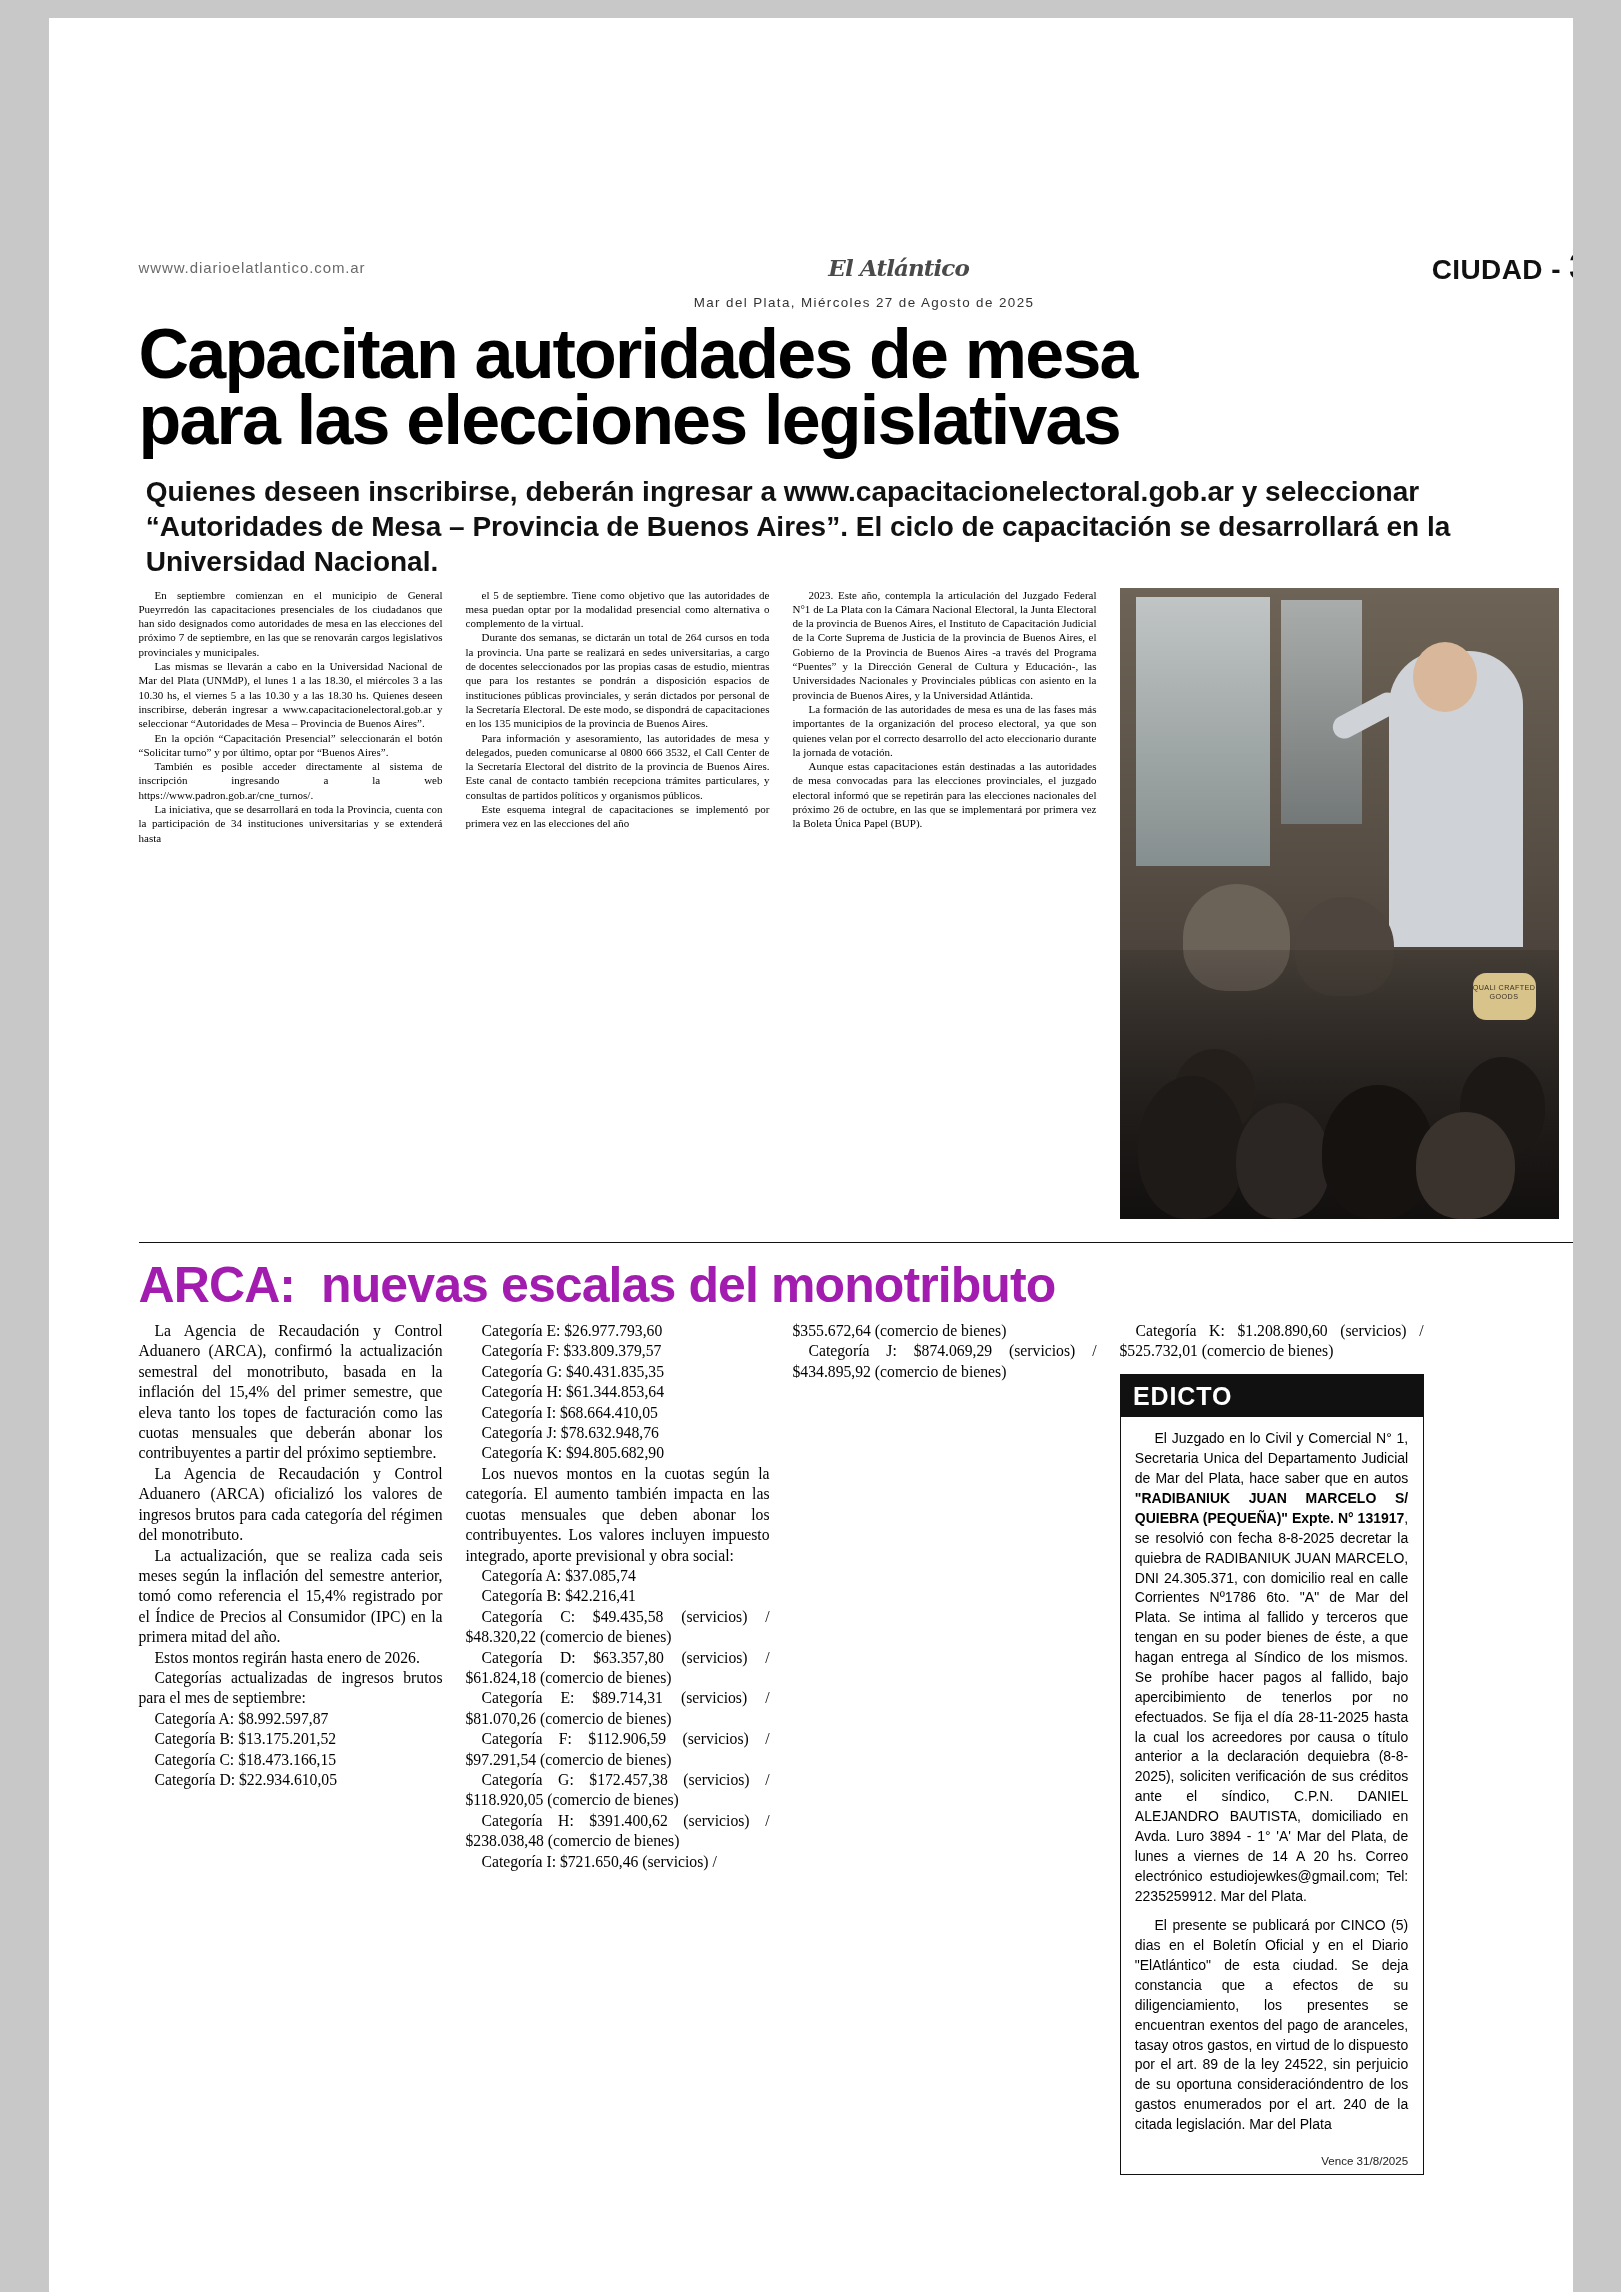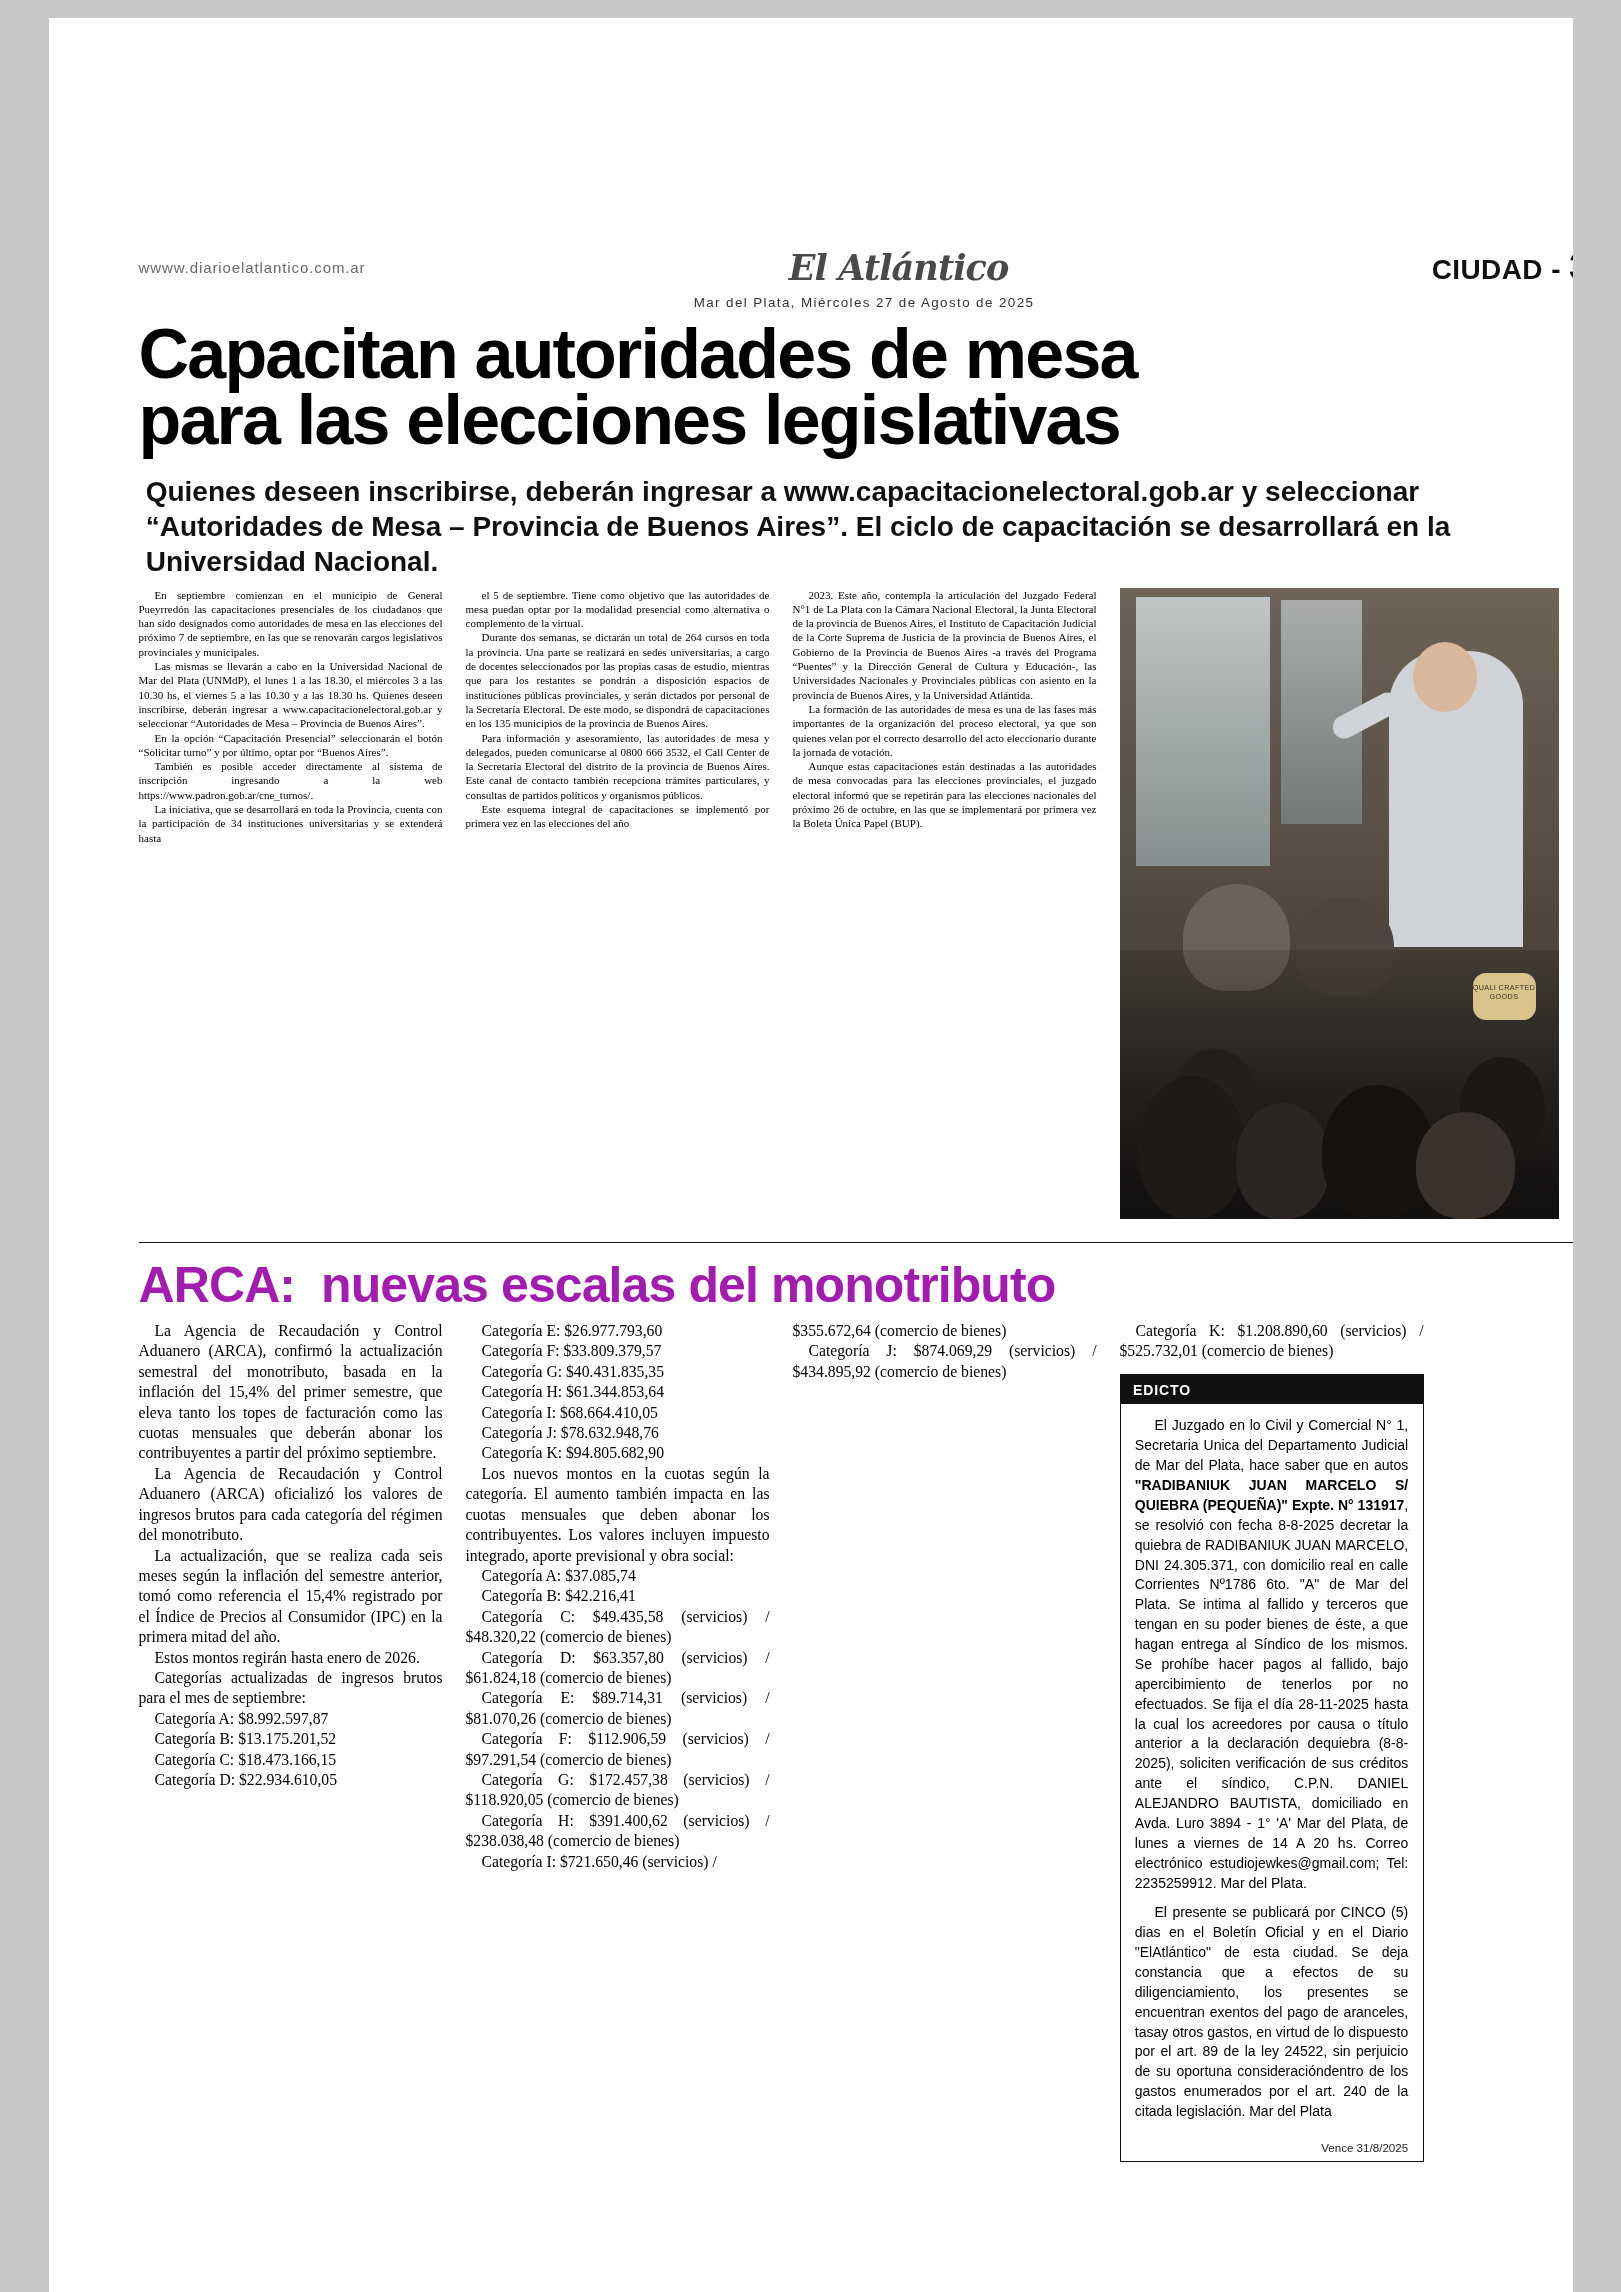--- a/index.html
+++ b/index.html
@@ -8,21 +8,21 @@
     width:1524px;height:2293px;background:#ffffff;position:relative;
     margin:18px auto;overflow:hidden;
   }
   .sheet{position:absolute;left:90px;top:228px;width:1451px;}
 
   
   .masthead{display:flex;align-items:center;justify-content:space-between;
      border-bottom:0px solid #000;padding-bottom:1.8px;}
   .site-url{font-family:"Liberation Sans",sans-serif;font-size:15px;letter-spacing:0.9px;color:#6a6a6a;}
   .logo-wrap{flex:1;text-align:center;}
-  .logo{font-family:"DejaVu Serif",serif;font-style:italic;font-weight:bold;font-size:35px;color:#4a4a4a;letter-spacing:-0.9px;}
+  .logo{font-family:"DejaVu Serif",serif;font-style:italic;font-weight:bold;font-size:23px;color:#4a4a4a;letter-spacing:-0.9px;}
   .section-title{font-family:"Liberation Sans",sans-serif;font-weight:bold;font-size:28px;letter-spacing:0.4px;color:#111;}
   .section-title .num{font-size:36px;}
   .dateline{text-align:center;font-family:"Liberation Sans",sans-serif;font-size:13.4px;letter-spacing:1.4px;color:#333;margin-top:5.4px;}
 
   
   h1.headline{
     font-family:"Liberation Sans",sans-serif;font-weight:bold;
     font-size:70px;line-height:0.95;letter-spacing:-1.8px;color:#000;
     margin:10.7px 0 0 0;
   }
@@ -72,21 +72,21 @@
   h2.arca .light{font-weight:bold;}
   .cols4{display:flex;gap:23px;margin-top:7.2px;}
   .col4{width:304px;}
   .col4 p{font-family:"Liberation Serif",serif;font-size:15.7px;line-height:1.30;text-align:justify;margin:0;text-indent:16px;}
   .col4 p.noindent{text-indent:0;}
   .col4 p.item{text-indent:16px;}
 
   
   .edicto{border:1.8px solid #111;margin-top:12.5px;}
   .edicto-head{background:#111;color:#fff;font-family:"Liberation Sans",sans-serif;
-     font-weight:bold;font-size:14px;letter-spacing:0.9px;padding:6.3px 12.5px;}
+     font-weight:bold;font-size:25px;letter-spacing:0.9px;padding:6.3px 12.5px;}
   .edicto-body{padding:12.5px 14.3px 9px 14.3px;}
   .edicto-body p{font-family:"Liberation Sans",sans-serif;font-size:14px;line-height:1.42;
      text-align:justify;margin:0 0 9.9px 0;text-indent:19.7px;}
   .edicto-body b{font-weight:bold;}
   .vence{font-family:"Liberation Sans",sans-serif;font-size:11.6px;text-align:right;
      padding:0 14.3px 7.2px 14.3px;color:#222;}
 </style>
 </head>
 <body>
 

